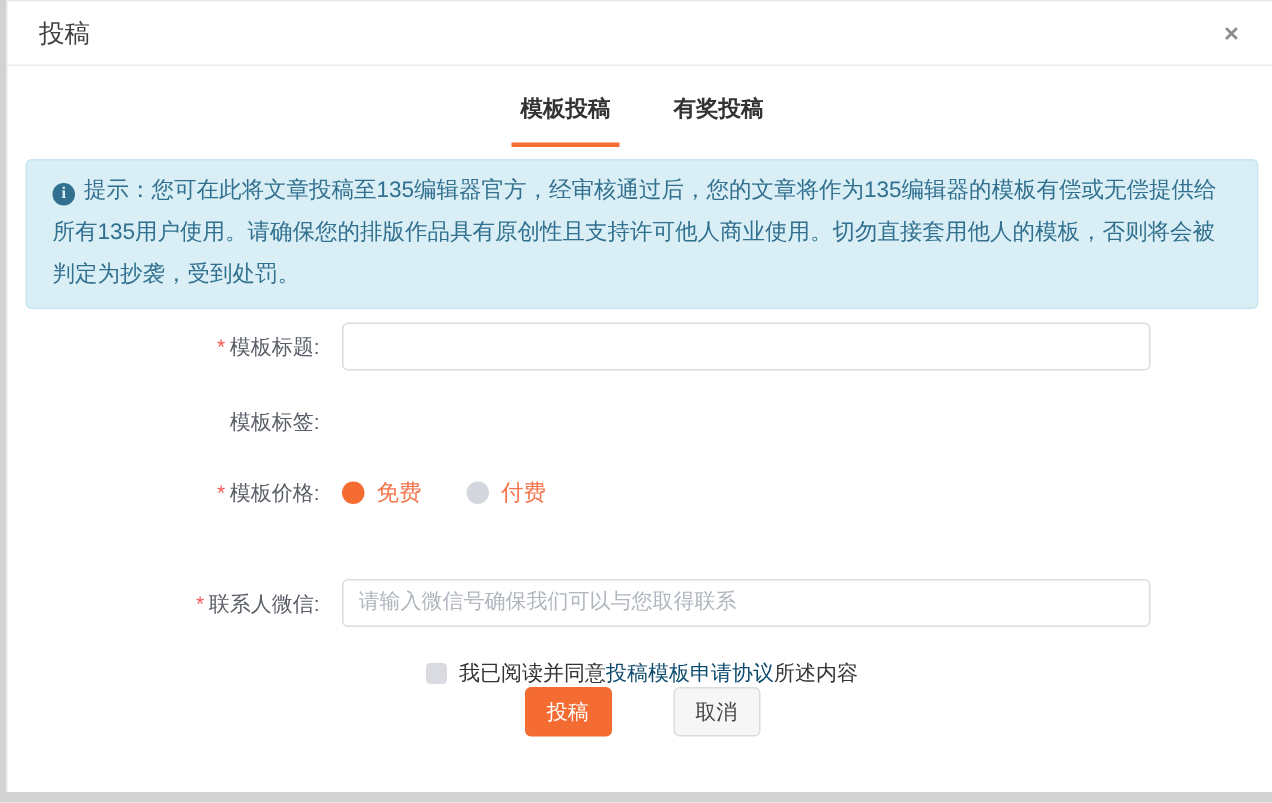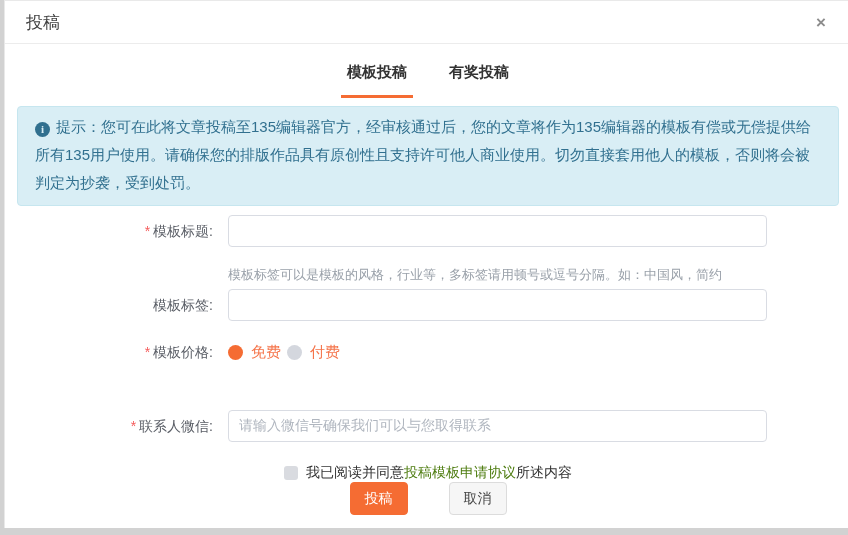--- a/index.html
+++ b/index.html
@@ -75,39 +75,39 @@
     font-family:Liberation Mono, monospace;
   }
   .text-input::placeholder { color:#b0b6bf; }
   .hint { font-size:13px; color:#99a0a9; line-height:13px; margin:3px 0 8px; }
   .row-title { margin-bottom:18px; align-items:center; }
   .row-tags { margin-bottom:15px; align-items:flex-end; }
   .row-tags .label-col { margin-bottom:0;padding-left:28px; }
   .row-price { margin-bottom:25px; align-items:center; height:32px; }
   .row-wechat { margin-bottom:22px; align-items:center;margin-top:42px; }
   
-  .radio-group { display:flex; align-items:center; gap:6px;text-align:center; }
+  .radio-group { display:flex; align-items:center; gap:30px;text-align:center; }
   .radio { display:flex; align-items:center; cursor:pointer; }
   .radio-dot {
     width:15px; height:15px; border-radius:50%;
     background:#d4d7de; margin-right:8px; flex-shrink:0;
   }
   .radio.selected .radio-dot { background:#f56c33; }
   .radio-label { font-size:15px; color:#f5744a; }
   
   .agree-row {
     display:flex; justify-content:center; align-items:center;
     font-size:14px; color:#333;
   }
   .checkbox {
     width:14px; height:14px; border-radius:3px;
     background:#d9dbe0; margin-right:8px;
     cursor:pointer; flex-shrink:0;
   }
-  .agree-link { color:#4d7c0f; cursor:pointer; text-decoration:none; }
+  .agree-link { color:#0c4a6e; cursor:pointer; text-decoration:none; }
   
   .btn-row { display:flex; justify-content:center; gap:41px; }
   .btn {
     min-width:54px; height:33px;
     padding:0 14px;
     font-size:14px; border-radius:4px;
     cursor:pointer;
     font-family:"Liberation Sans", sans-serif;
   }
   .btn-primary { background:#f56c33; border:1px solid #f56c33; color:#fff; }
@@ -144,24 +144,20 @@
       </div>
       <div class="input-col">
         <input class="text-input" type="text" value="" style="">
       </div>
     </div>
 
     <div class="row row-tags">
       <div class="label-col">
         <span>模板标签:</span>
       </div>
-      <div class="input-col">
-        <div class="hint">模板标签可以是模板的风格，行业等，多标签请用顿号或逗号分隔。如：中国风，简约</div>
-        <input class="text-input" type="text" value="" style="">
-      </div>
     </div>
 
     <div class="row row-price">
       <div class="label-col">
         <span class="req">*</span><span>模板价格:</span>
       </div>
       <div class="input-col radio-group">
         <div class="radio selected">
           <span class="radio-dot"></span>
           <span class="radio-label">免费</span>

